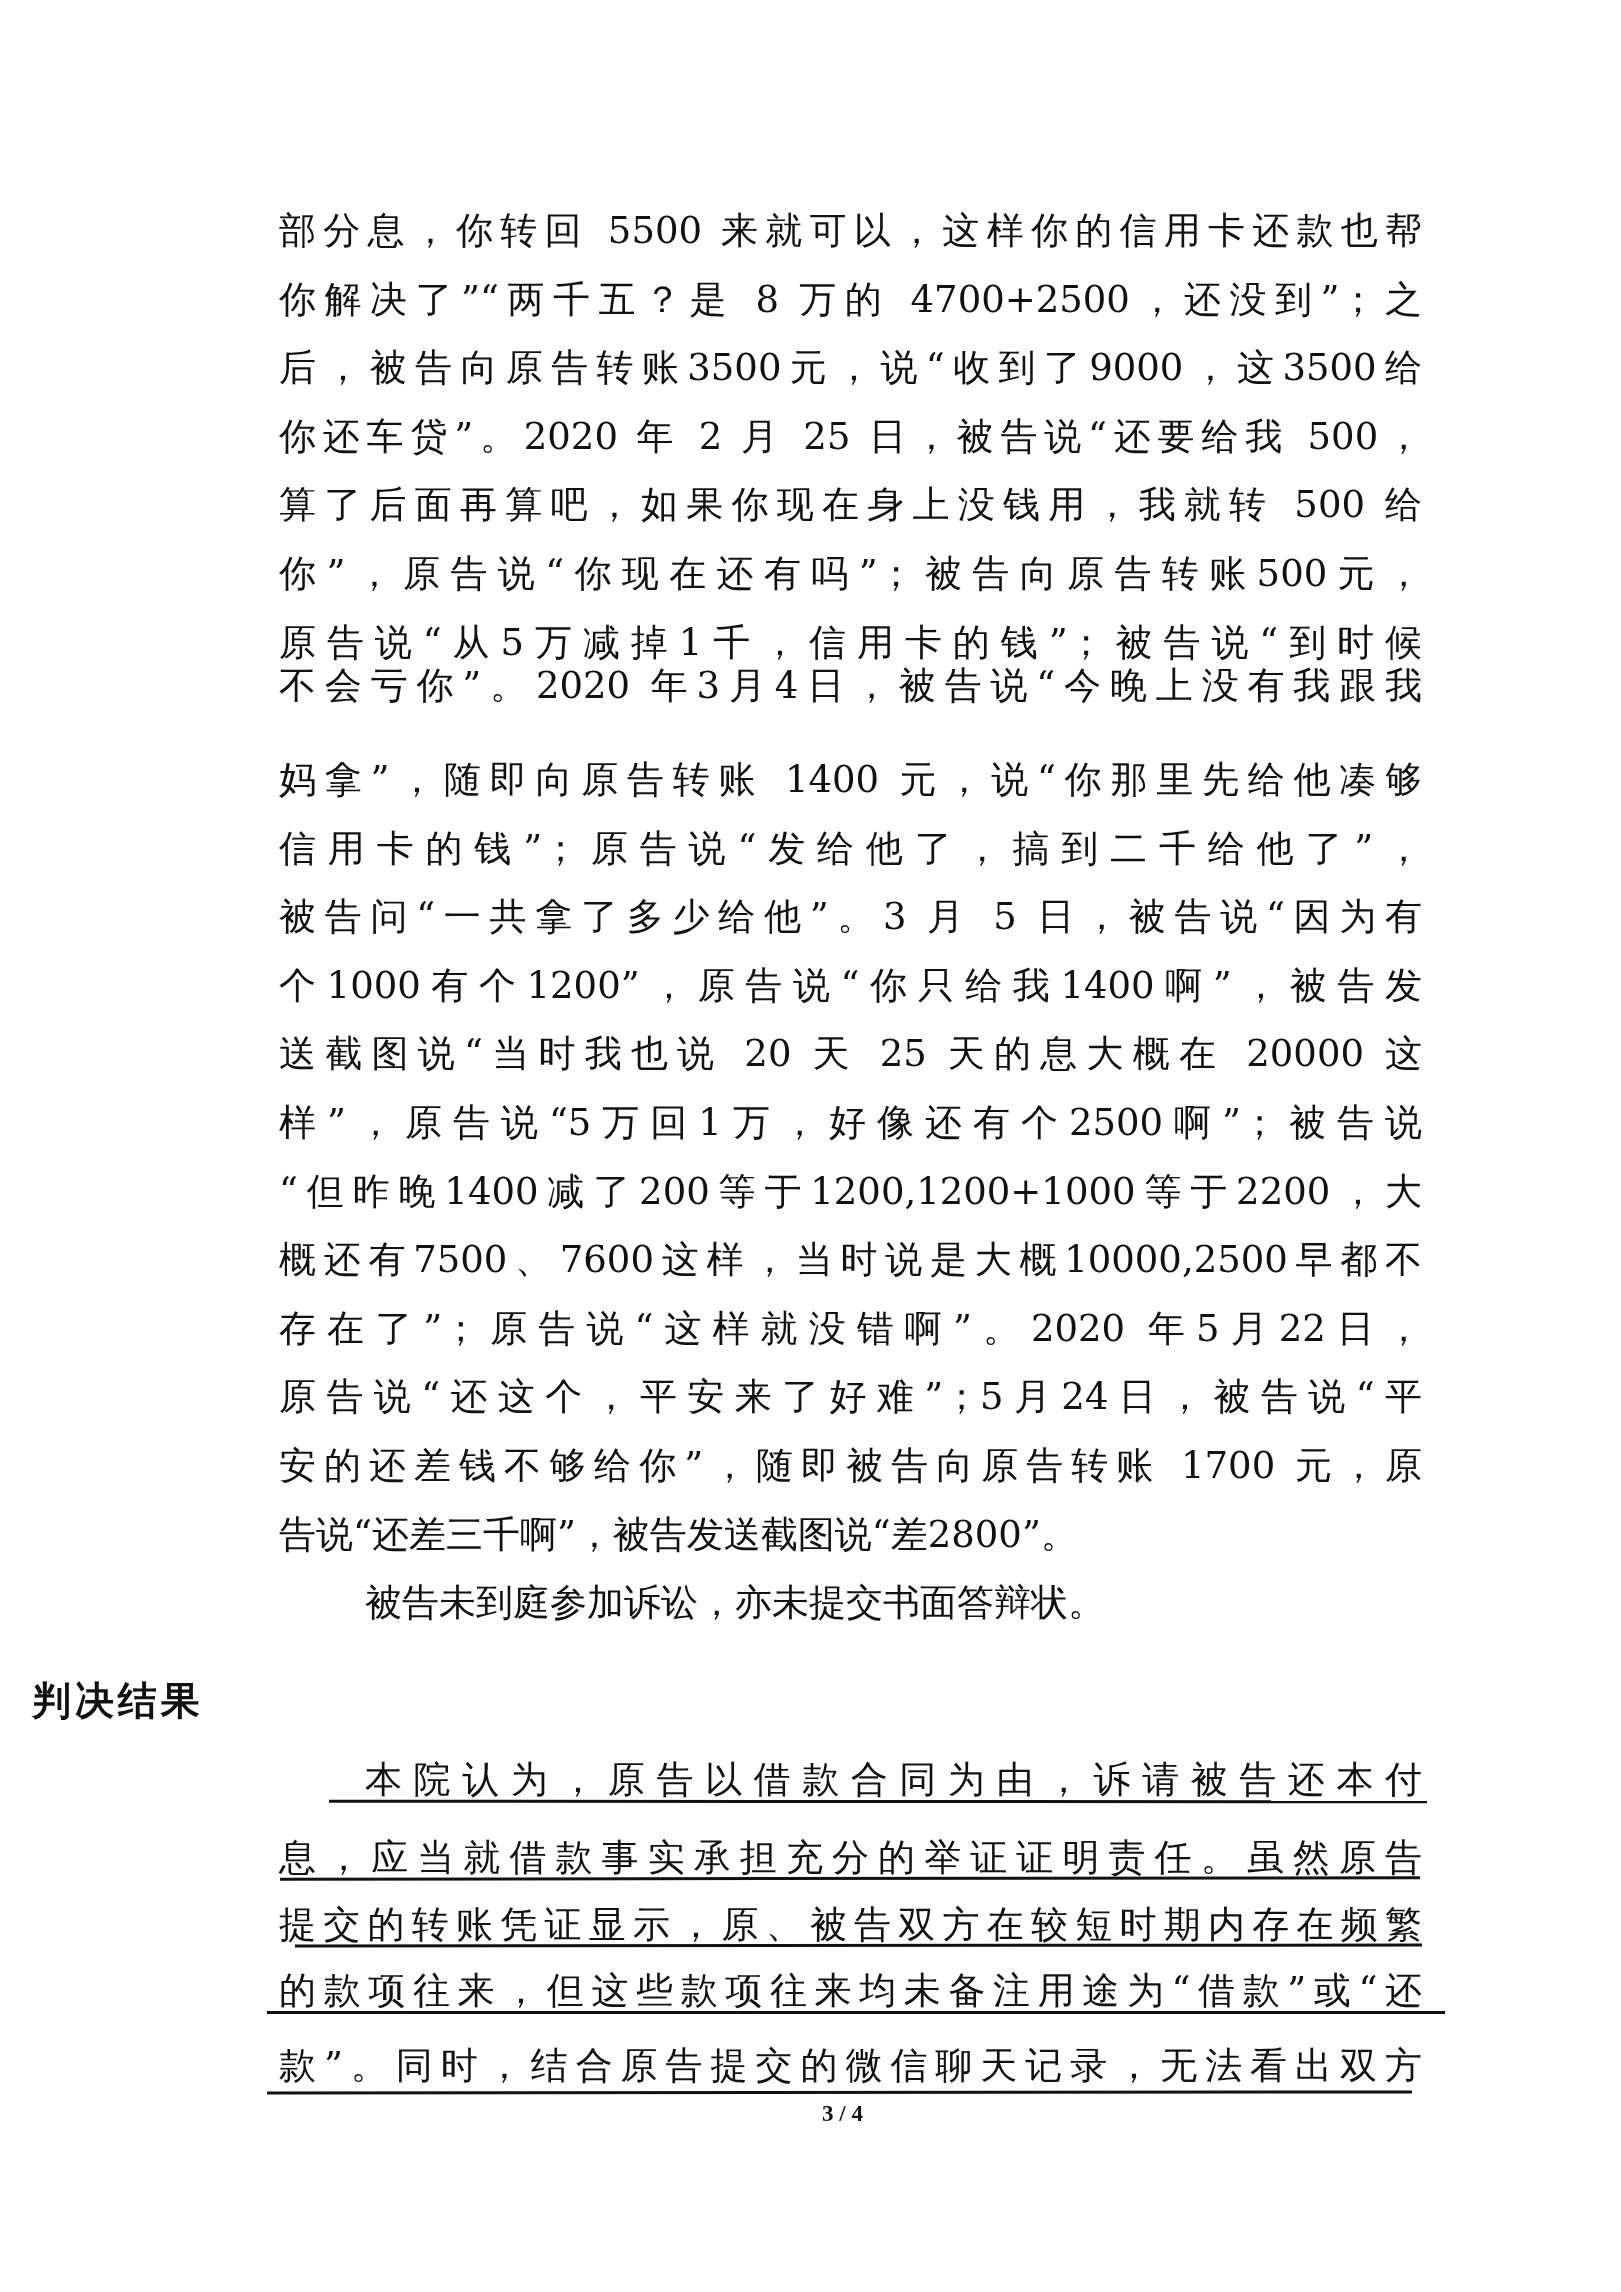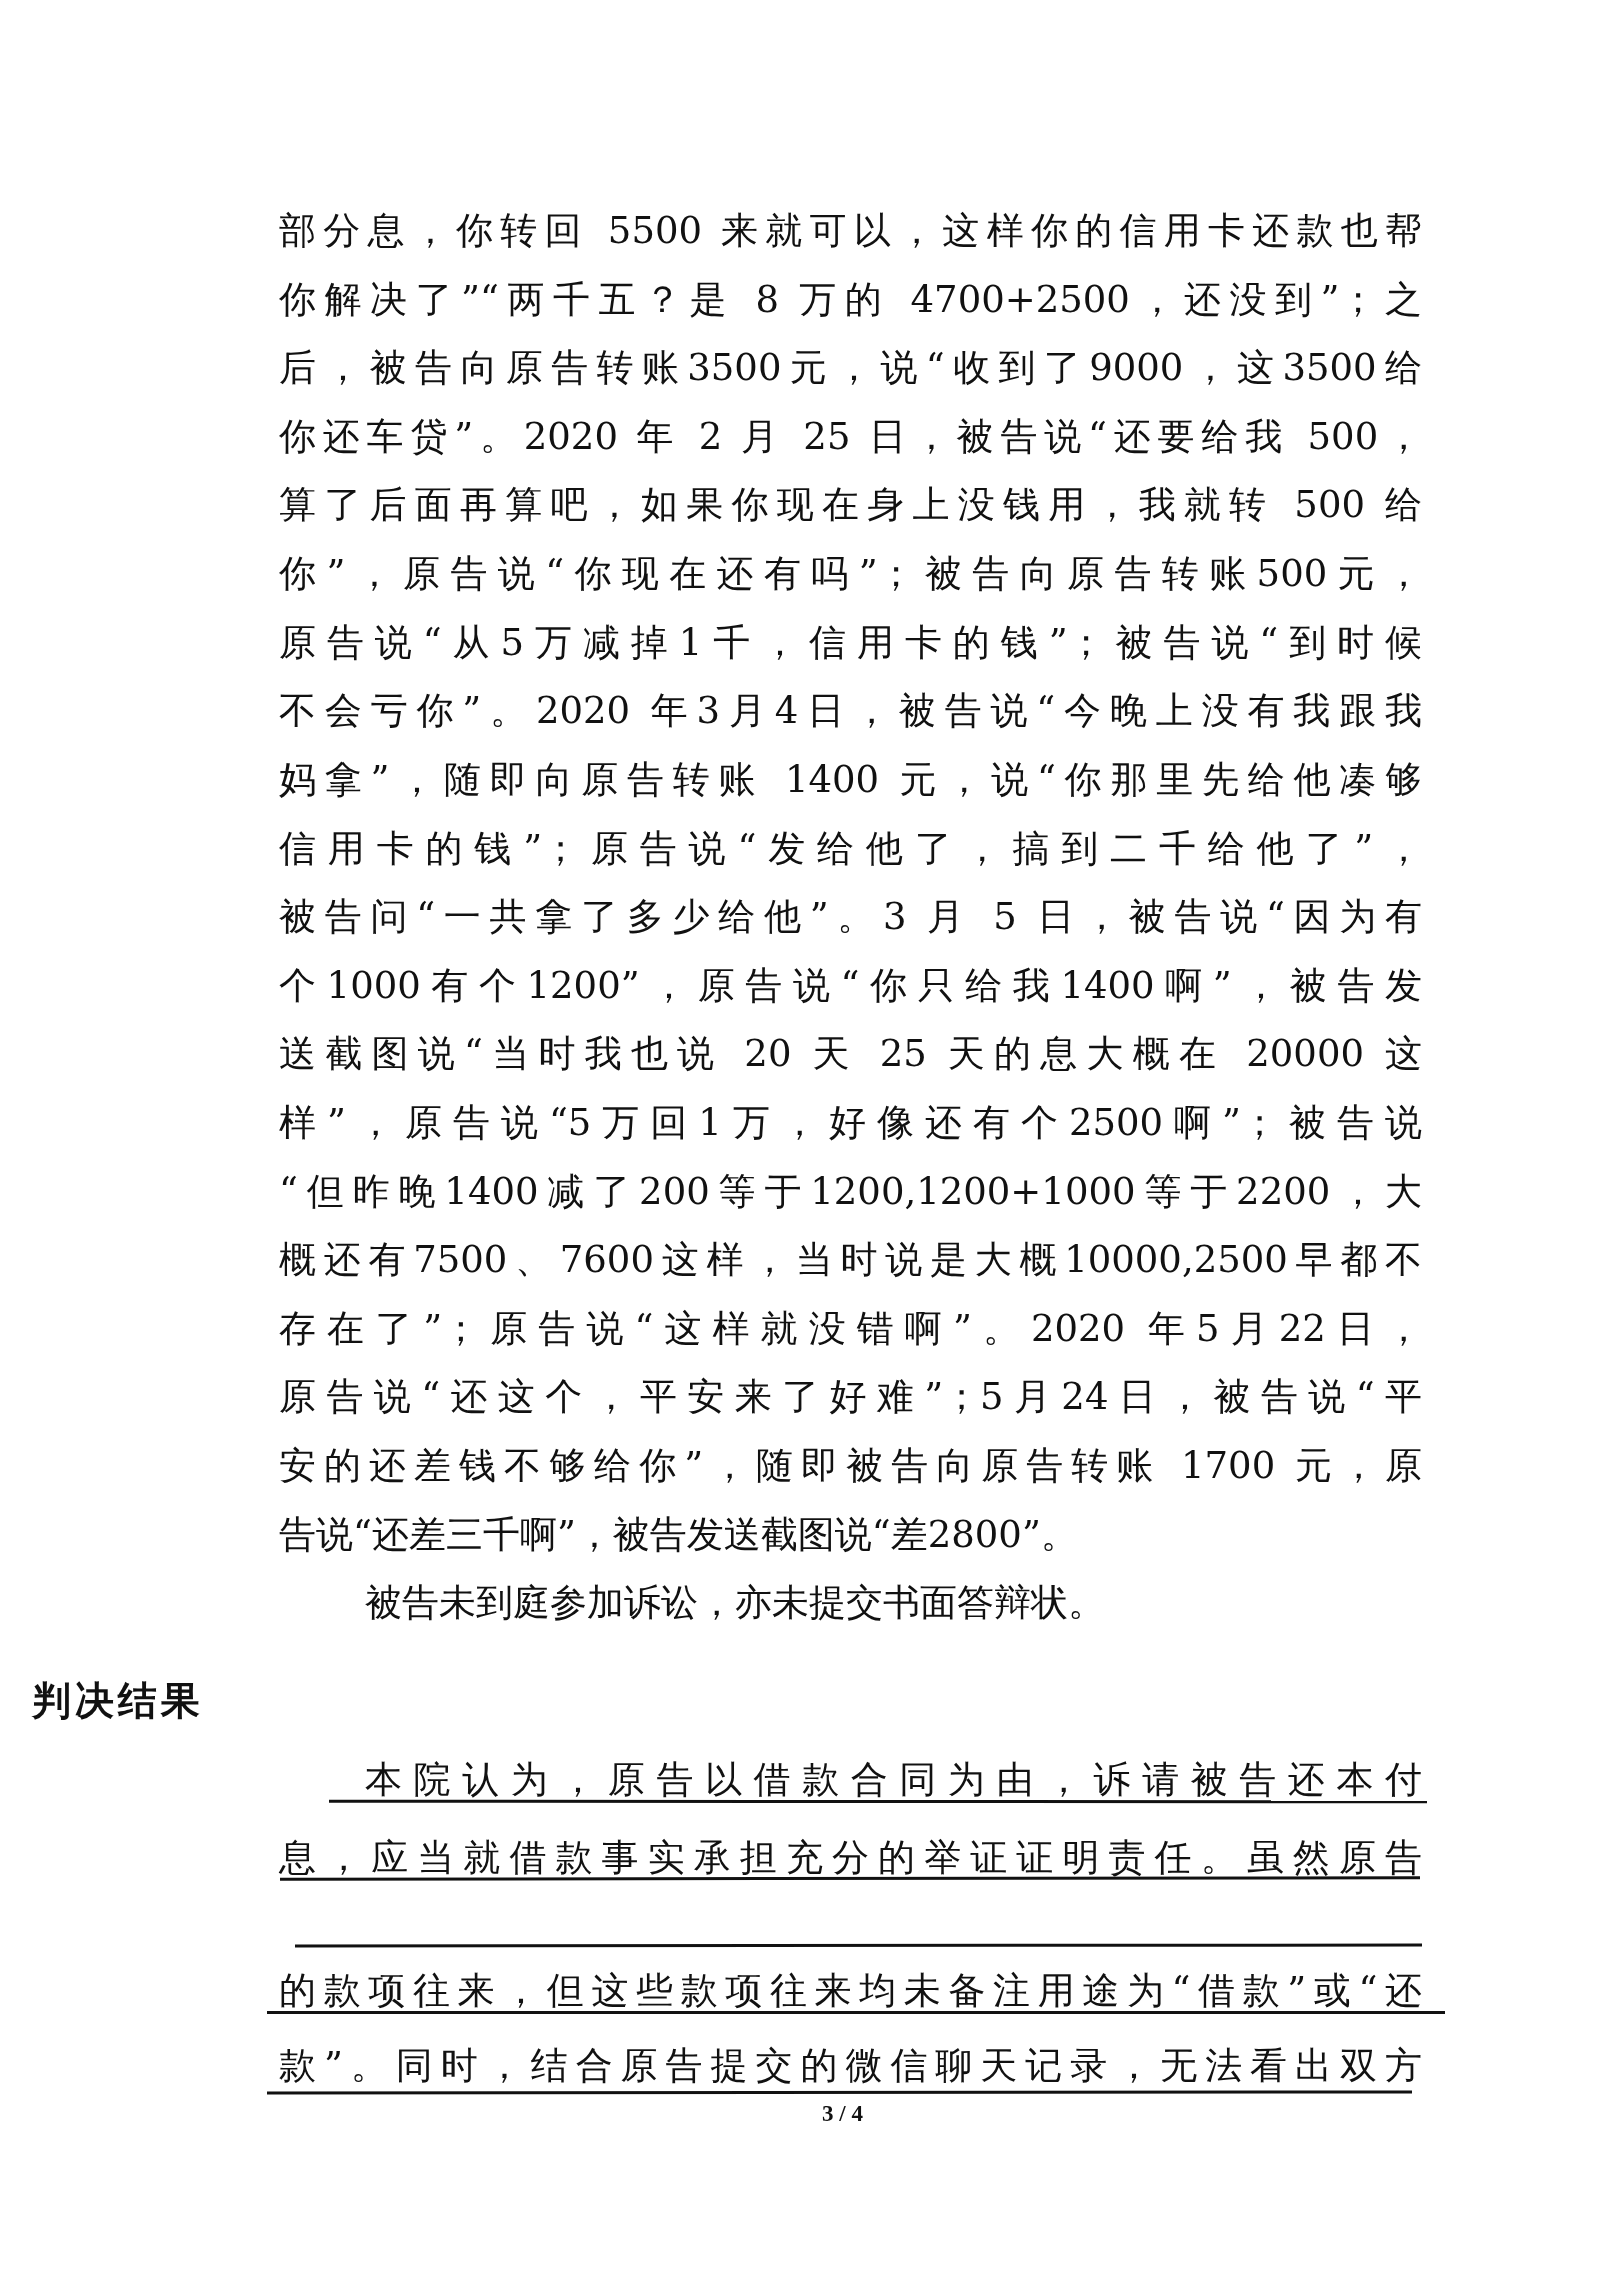--- a/index.html
+++ b/index.html
@@ -22,40 +22,41 @@
 
 <div class="page">
 
   <div class="line" style="top:196px">部分息，你转回 5500 来就可以，这样你的信用卡还款也帮</div>
   <div class="line" style="top:265px">你解决了”“两千五？是 8 万的 4700+2500，还没到”；之</div>
   <div class="line" style="top:333px">后，被告向原告转账3500元，说“收到了9000，这3500给</div>
   <div class="line" style="top:402px">你还车贷”。2020 年 2 月 25 日，被告说“还要给我 500，</div>
   <div class="line" style="top:470px">算了后面再算吧，如果你现在身上没钱用，我就转 500 给</div>
   <div class="line" style="top:539px">你”，原告说“你现在还有吗”；被告向原告转账500元，</div>
   <div class="line" style="top:608px">原告说“从5万减掉1千，信用卡的钱”；被告说“到时候</div>
-  <div class="line" style="top:676px">不会亏你”。2020 年3月4日，被告说“今晚上没有我跟我</div>
+  <div class="line" style="top:651px">不会亏你”。2020 年3月4日，被告说“今晚上没有我跟我</div>
   <div class="line" style="top:745px">妈拿”，随即向原告转账 1400 元，说“你那里先给他凑够</div>
   <div class="line" style="top:814px">信用卡的钱”；原告说“发给他了，搞到二千给他了”，</div>
   <div class="line" style="top:882px">被告问“一共拿了多少给他”。3 月 5 日，被告说“因为有</div>
   <div class="line" style="top:951px">个1000有个1200”，原告说“你只给我1400啊”，被告发</div>
   <div class="line" style="top:1019px">送截图说“当时我也说 20 天 25 天的息大概在 20000 这</div>
   <div class="line" style="top:1088px">样”，原告说“5万回1万，好像还有个2500啊”；被告说</div>
   <div class="line" style="top:1157px">“但昨晚1400减了200等于1200,1200+1000等于2200，大</div>
   <div class="line" style="top:1225px">概还有7500、7600这样，当时说是大概10000,2500早都不</div>
   <div class="line" style="top:1294px">存在了”；原告说“这样就没错啊”。2020 年5月22日，</div>
   <div class="line" style="top:1362px">原告说“还这个，平安来了好难”；5月24日，被告说“平</div>
   <div class="line" style="top:1431px">安的还差钱不够给你”，随即被告向原告转账 1700 元，原</div>
   <div class="line last" style="top:1500px">告说“还差三千啊”，被告发送截图说“差2800”。</div>
 
   <div class="line indent last" style="top:1568px">被告未到庭参加诉讼，亦未提交书面答辩状。</div>
 
   <div class="heading">判决结果</div>
 
   <div class="line" style="top:1823px">息，应当就借款事实承担充分的举证证明责任。虽然原告</div>
   <div class="line indent" style="top:1745px">本院认为，原告以借款合同为由，诉请被告还本付</div>
+  <div class="line" style="top:1890px">提交的转账凭证显示，原、被告双方在较短时期内存在频繁</div>
   <div class="line" style="top:1956px">的款项往来，但这些款项往来均未备注用途为“借款”或“还</div>
   <div class="line" style="top:2031px">款”。同时，结合原告提交的微信聊天记录，无法看出双方</div>
 
   <div class="uline" style="left:297px; width:1098px; top:1800px; transform:rotate(0.03deg);"></div>
   <div class="uline" style="left:248px; width:1140px; top:1877px; transform:rotate(-0.08deg);"></div>
   <div class="uline" style="left:263px; width:1127px; top:1944px; transform:rotate(-0.05deg);"></div>
   <div class="uline" style="left:235px; width:1178px; top:2011px;"></div>
   <div class="uline" style="left:235px; width:1145px; top:2091px; transform:rotate(-0.05deg);"></div>
 
   <div class="pageno">3 / 4</div>

